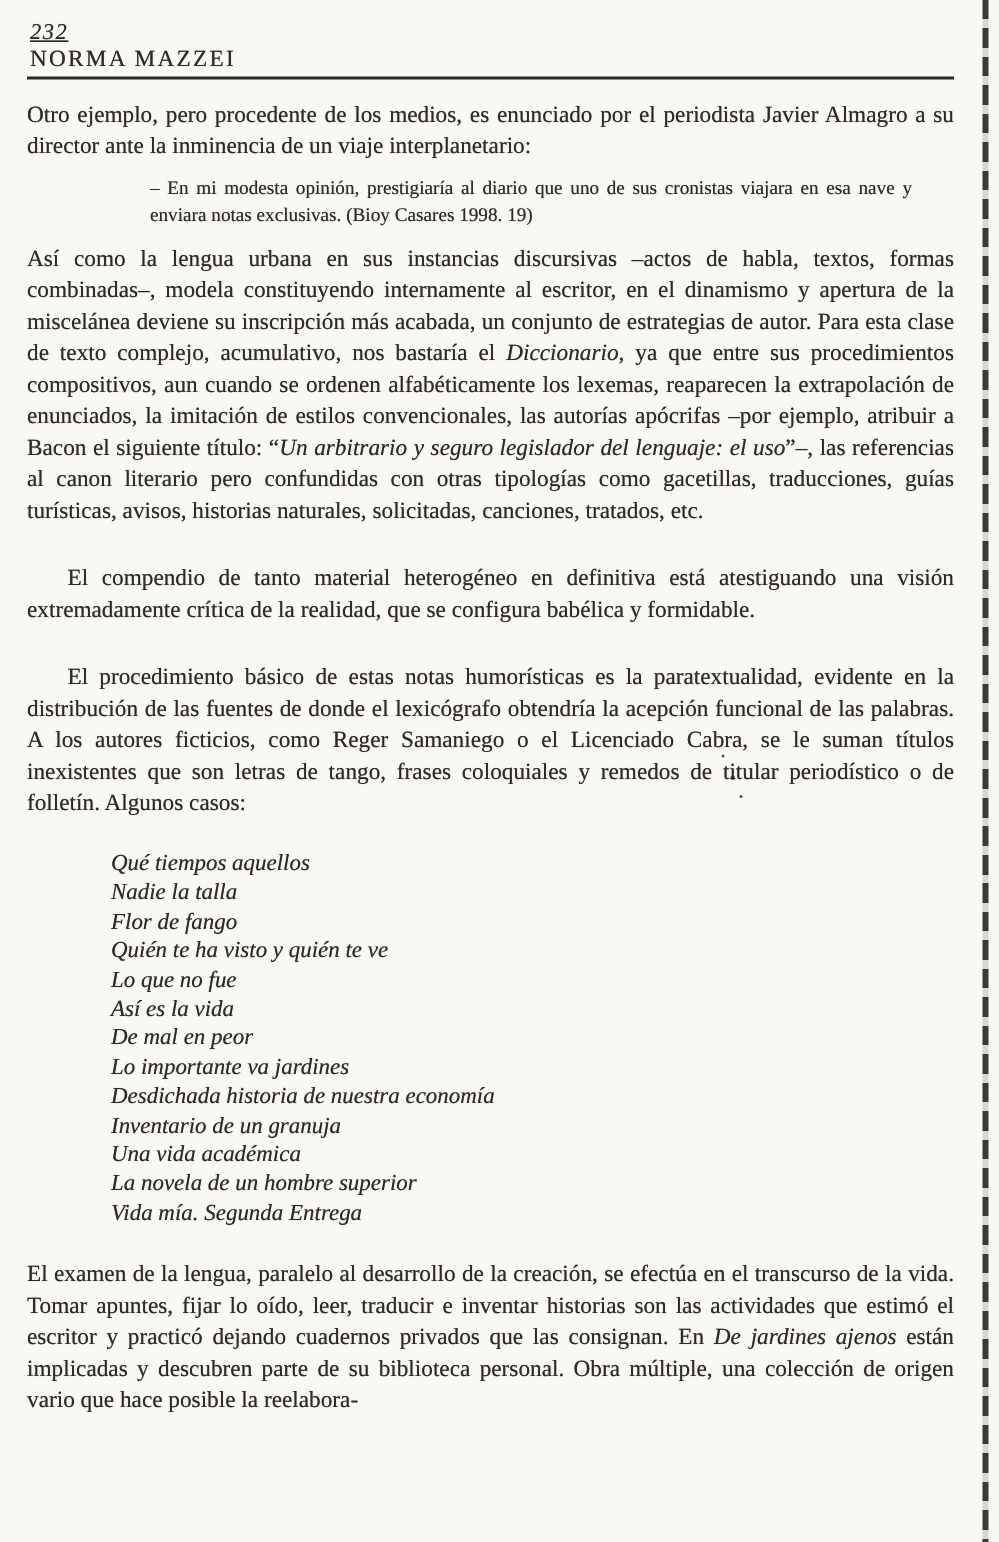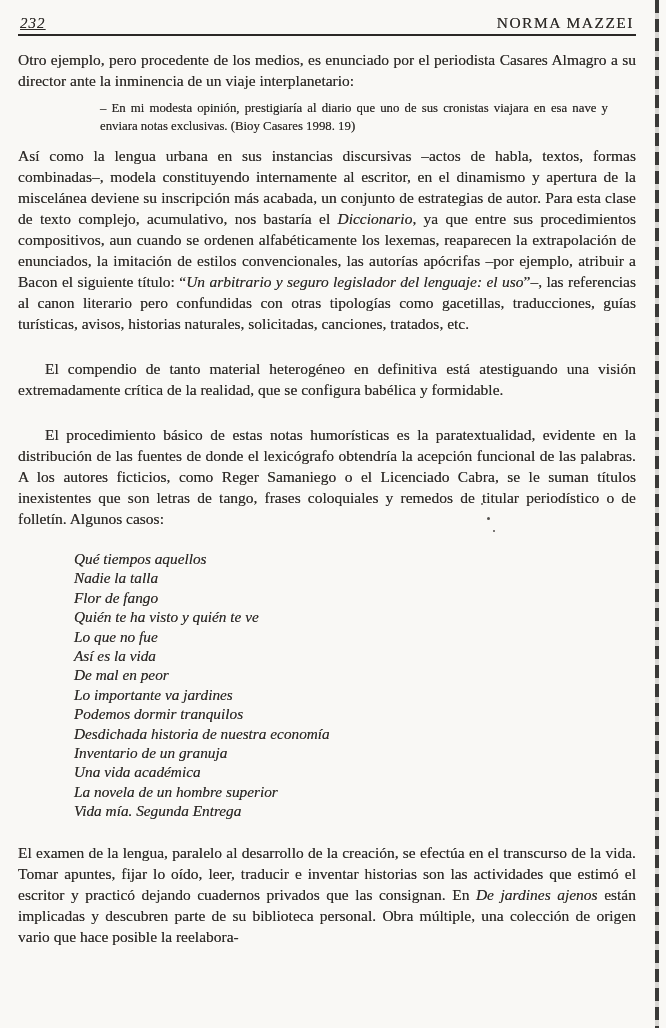--- a/index.html
+++ b/index.html
@@ -16,24 +16,24 @@
     position: relative;
     width: 666px;
     height: 1028px;
     padding: 14px 30px 0 18px;
     box-sizing: border-box;
     text-shadow: 0 0 0.5px rgba(45,42,40,0.65);
   }
   .running-head {
     display: flex;
     justify-content: space-between;
-    align-items: flex-end;
     border-bottom: 2px solid #2b2826;
     padding: 0 2px 2px 2px;
     margin-bottom: 13px;
+    flex-direction: column;
   }
   .page-num {
     font-size: 15px;
     font-style: italic;
     text-decoration: underline;
     letter-spacing: 1px;
   }
   .head-title {
     font-size: 15.5px;
     letter-spacing: 1.5px;
@@ -82,40 +82,39 @@
 </head>
 <body>
 
 <div class="page">
 
   <div class="running-head">
     <span class="page-num">232</span>
     <span class="head-title">NORMA MAZZEI</span>
   </div>
 
-  <p class="body-text no-indent">Otro ejemplo, pero procedente de los medios, es enunciado por el periodista Casares Almagro a su director ante la inminencia de un viaje interplanetario:</p>
+  <p class="body-text no-indent">Otro ejemplo, pero procedente de los medios, es enunciado por el periodista Javier Almagro a su director ante la inminencia de un viaje interplanetario:</p>
 
   <p class="quote">– En mi modesta opinión, prestigiaría al diario que uno de sus cronistas viajara en esa nave y enviara notas exclusivas. (Bioy Casares 1998. 19)</p>
 
   <p class="body-text no-indent"><span>Así como la lengua urbana en sus instancias discursivas –actos de habla, textos, formas combinadas–, modela constituyendo internamente al escritor, en el dinamismo y apertura de la miscelánea deviene su inscripción más acabada, un conjunto de estrategias de autor. Para esta clase de texto complejo, acumulativo, nos bastaría el </span><span class="em">Diccionario</span><span>, ya que entre sus procedimientos compositivos, aun cuando se ordenen alfabéticamente los lexemas, reaparecen la extrapolación de enunciados, la imitación de estilos convencionales, las autorías apócrifas –por ejemplo, atribuir a Bacon el siguiente título: “</span><span class="em">Un arbitrario y seguro legislador del lenguaje: el uso</span><span>”–, las referencias al canon literario pero confundidas con otras tipologías como gacetillas, traducciones, guías turísticas, avisos, historias naturales, solicitadas, canciones, tratados, etc.</span></p>
 
   <p class="body-text indent">El compendio de tanto material heterogéneo en definitiva está atestiguando una visión extremadamente crítica de la realidad, que se configura babélica y formidable.</p>
 
   <p class="body-text indent">El procedimiento básico de estas notas humorísticas es la paratextualidad, evidente en la distribución de las fuentes de donde el lexicógrafo obtendría la acepción funcional de las palabras. A los autores ficticios, como Reger Samaniego o el Licenciado Cabra, se le suman títulos inexistentes que son letras de tango, frases coloquiales y remedos de titular periodístico o de folletín. Algunos casos:</p>
 
   <div class="titles-block">
       <div>Qué tiempos aquellos</div>
       <div>Nadie la talla</div>
       <div>Flor de fango</div>
       <div>Quién te ha visto y quién te ve</div>
       <div>Lo que no fue</div>
       <div>Así es la vida</div>
       <div>De mal en peor</div>
       <div>Lo importante va jardines</div>
-      <div>Podemos dormir tranquilos</div>
       <div>Desdichada historia de nuestra economía</div>
       <div>Inventario de un granuja</div>
       <div>Una vida académica</div>
       <div>La novela de un hombre superior</div>
       <div>Vida mía. Segunda Entrega</div>
     </div>
 
   <p class="body-text no-indent last-para"><span>El examen de la lengua, paralelo al desarrollo de la creación, se efectúa en el transcurso de la vida. Tomar apuntes, fijar lo oído, leer, traducir e inventar historias son las actividades que estimó el escritor y practicó dejando cuadernos privados que las consignan. En </span><span class="em">De jardines ajenos</span><span> están implicadas y descubren parte de su biblioteca personal. Obra múltiple, una colección de origen vario que hace posible la reelabora-</span></p>
 
   <div class="scan-edge"></div>

